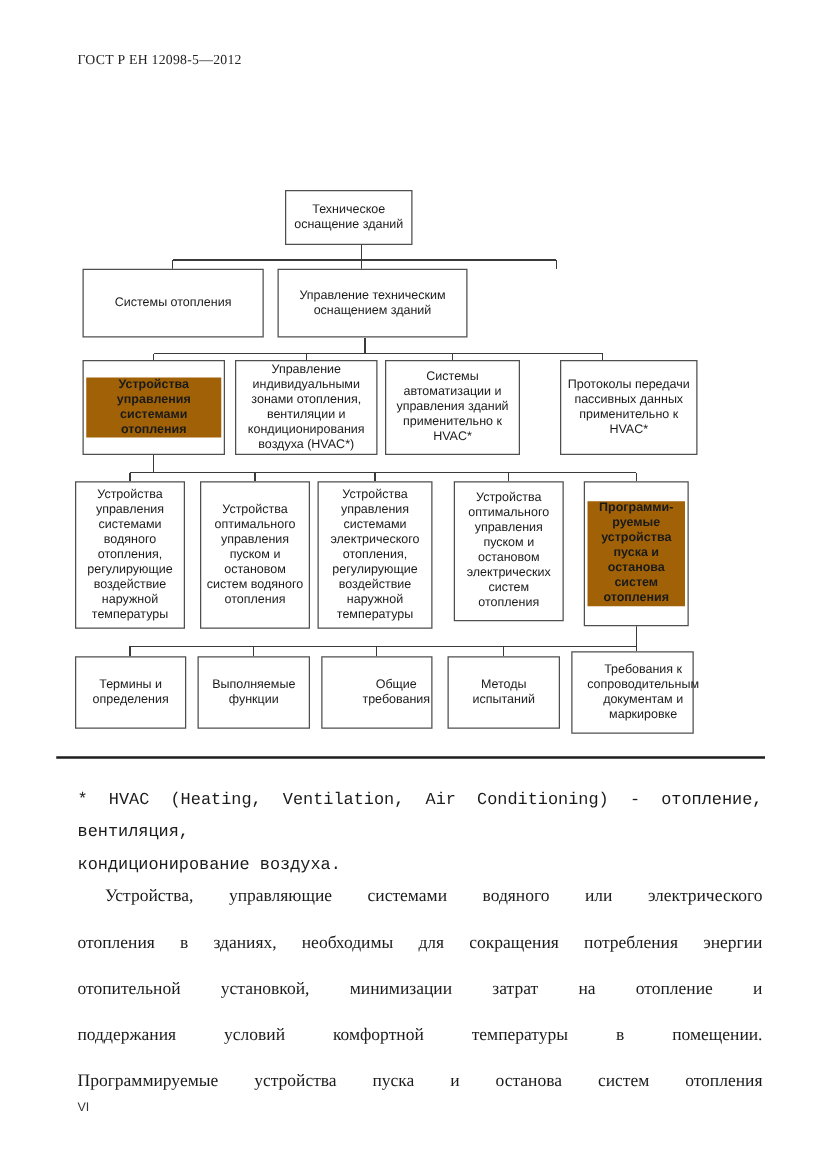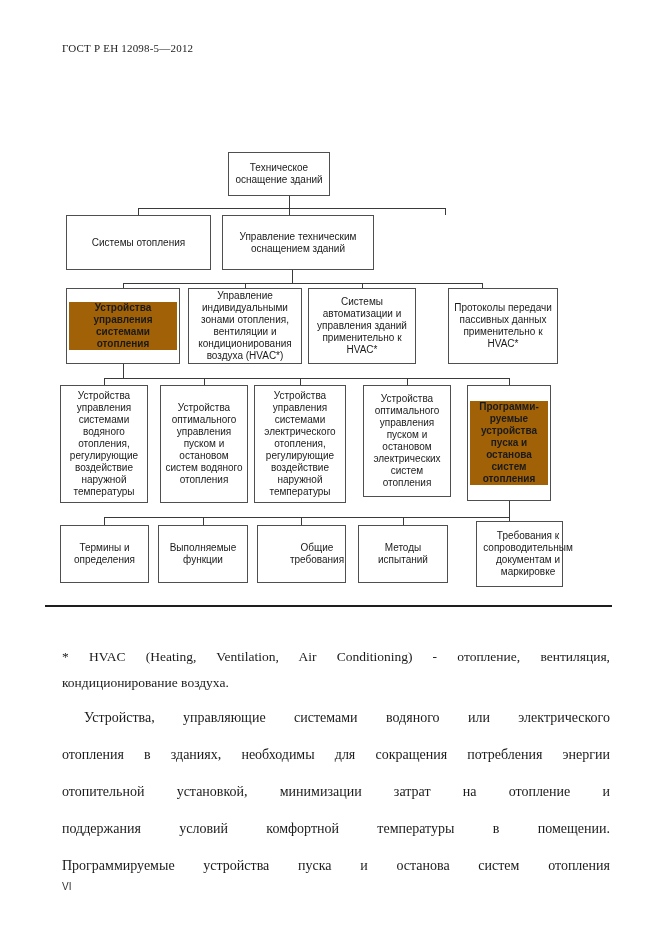--- a/index.html
+++ b/index.html
@@ -16,21 +16,21 @@
     font-family:Liberation Serif, serif;
     font-size:11px;letter-spacing:.2px;color:#222;
   }
   .textblock{position:absolute;left:62px;width:548px;font-size:14px;color:#1b1b1b;}
   .tline{line-height:37px;white-space:normal;}
   .stretch{text-align:justify;text-align-last:justify;}
   .plain{text-align:left;}
   .indent{text-indent:22px;}
   #para1{top:60px;}
   #para1 .tline{line-height:38px;}
-  #footnote{top:644px;}
+  #footnote{top:628px;font-family:Liberation Mono, monospace;}
   #footnote .tline{line-height:26px;font-size:13.5px;}
   #para2{top:699px;}
   .rule{
     position:absolute;left:45px;top:605px;width:567px;height:2px;
     background:#1e1e1e;
   }
   .pagenum{
     position:absolute;left:62px;top:881px;
     font-family:"Liberation Sans", sans-serif;
     font-size:10px;color:#333;
@@ -113,21 +113,21 @@
     </div>
     <div class="dbox" style="left:158px;top:377px;width:90px;height:58px;">
       <span class="dtxt">Выполняемые функции</span>
     </div>
     <div class="dbox" style="left:257px;top:377px;width:89px;height:58px;padding-left:33px;">
       <span class="dtxt">Общие требования</span>
     </div>
     <div class="dbox" style="left:358px;top:377px;width:90px;height:58px;">
       <span class="dtxt">Методы испытаний</span>
     </div>
-    <div class="dbox" style="left:476px;top:373px;width:87px;height:66px;padding-left:19px;">
+    <div class="dbox" style="left:457px;top:373px;width:98px;height:66px;padding-left:19px;">
       <span class="dtxt">Требования к сопроводительным документам и маркировке</span>
     </div>
   </div>
 
   <div class="rule"></div>
 
   <div class="textblock" id="footnote">
     <div class="tline stretch">* HVAC (Heating, Ventilation, Air Conditioning) - отопление, вентиляция,</div>
     <div class="tline plain">кондиционирование воздуха.</div>
   </div>

